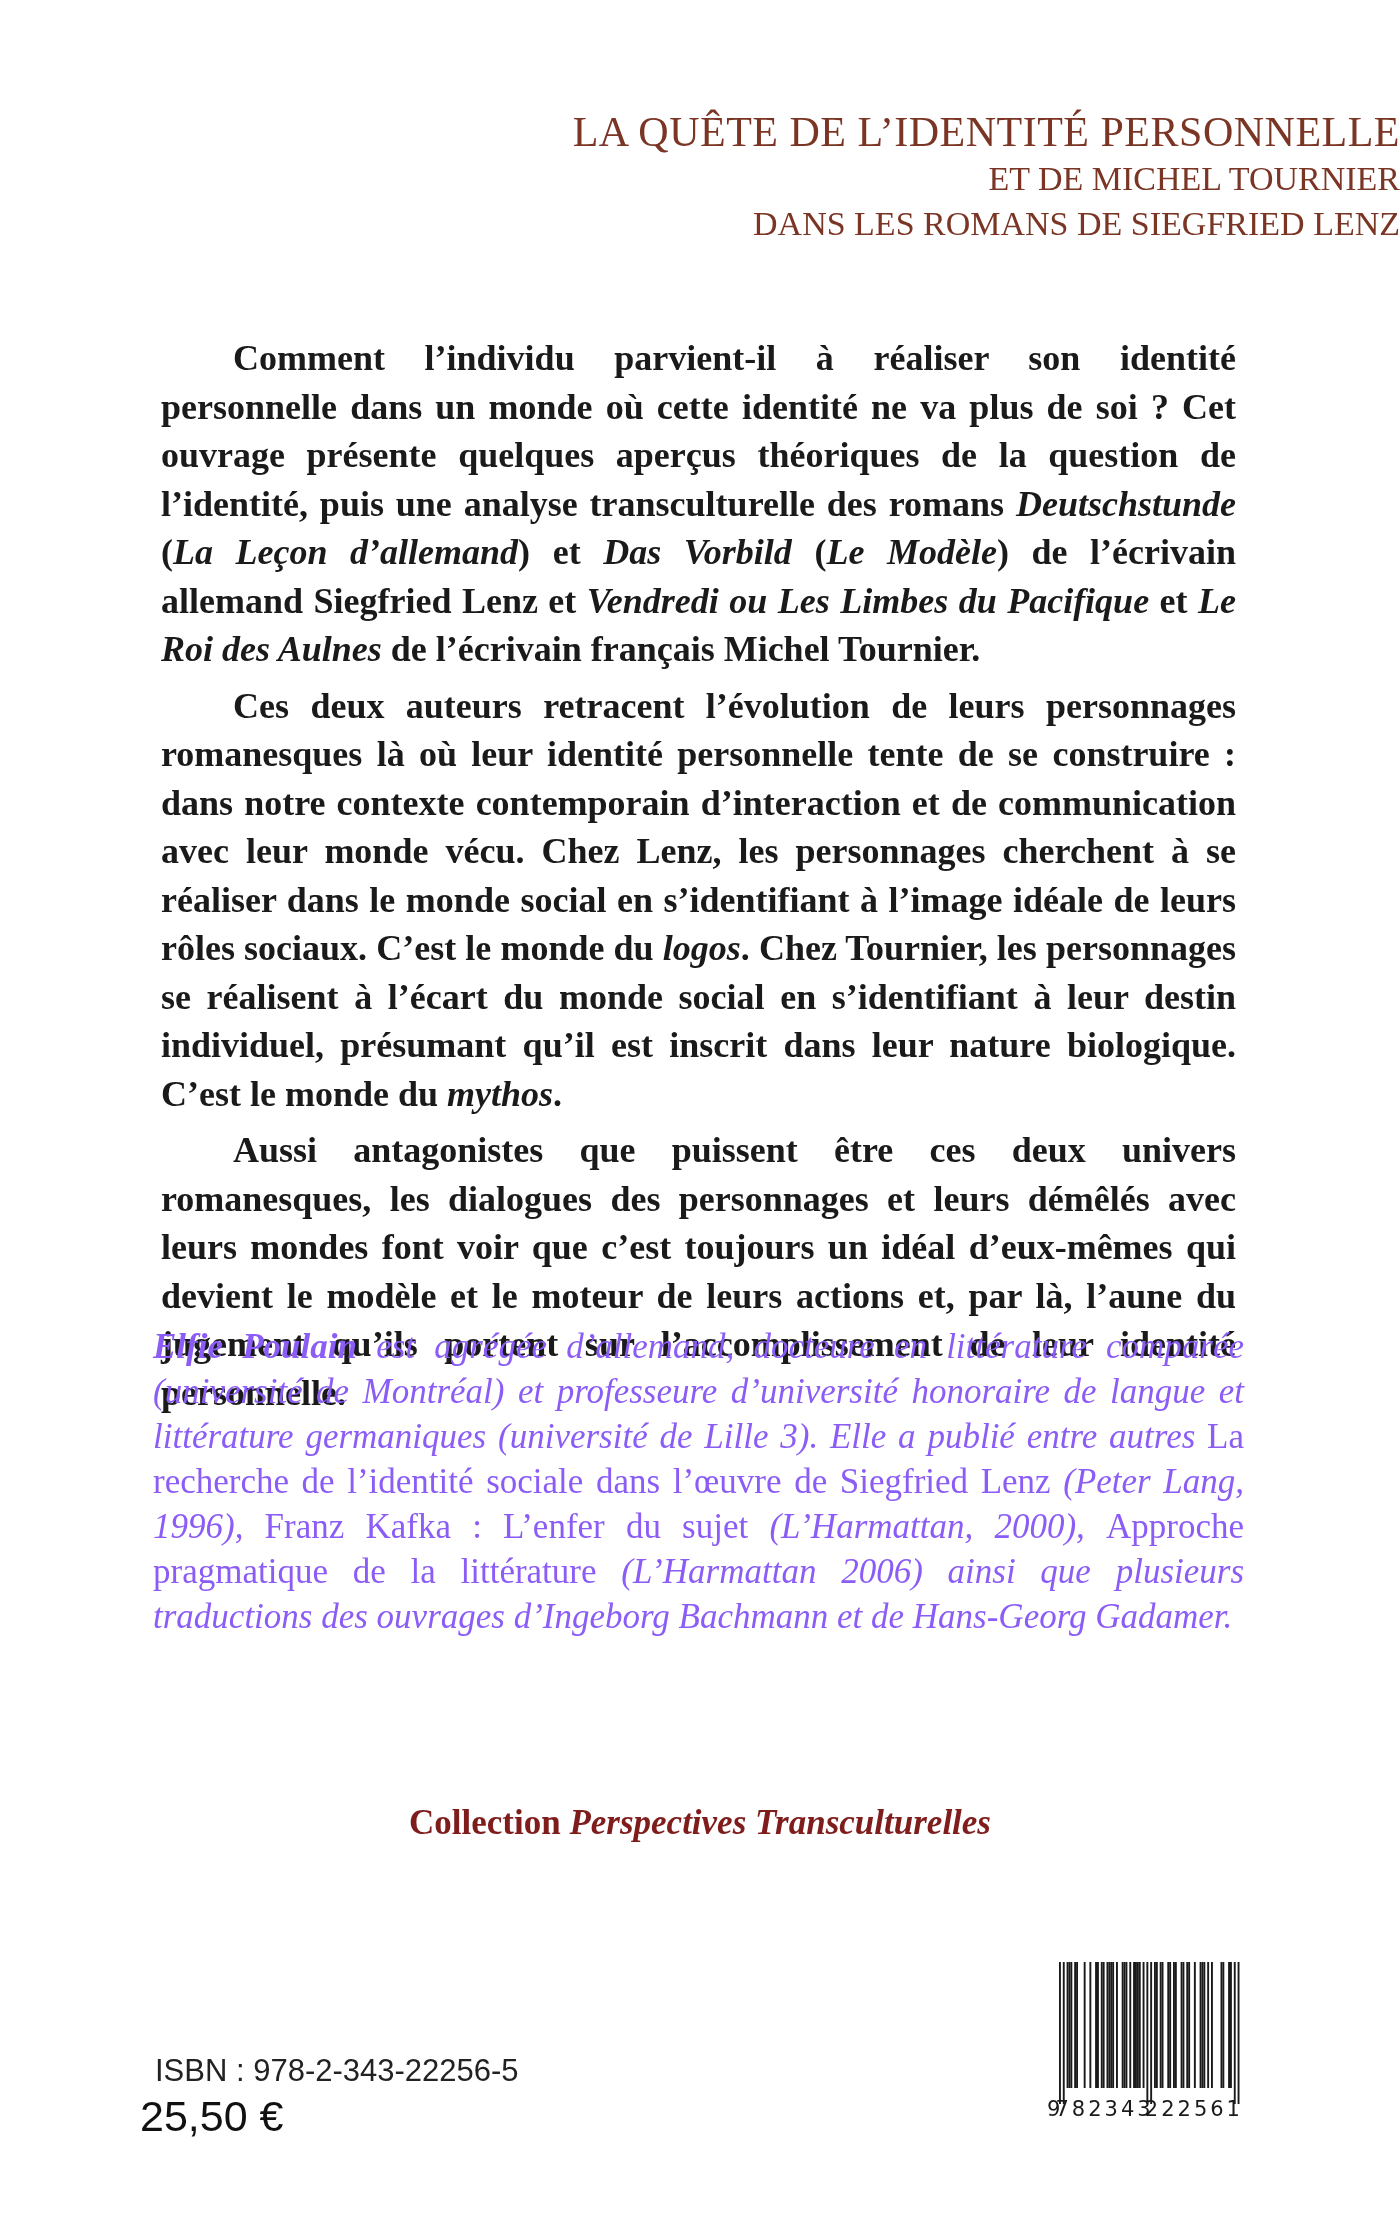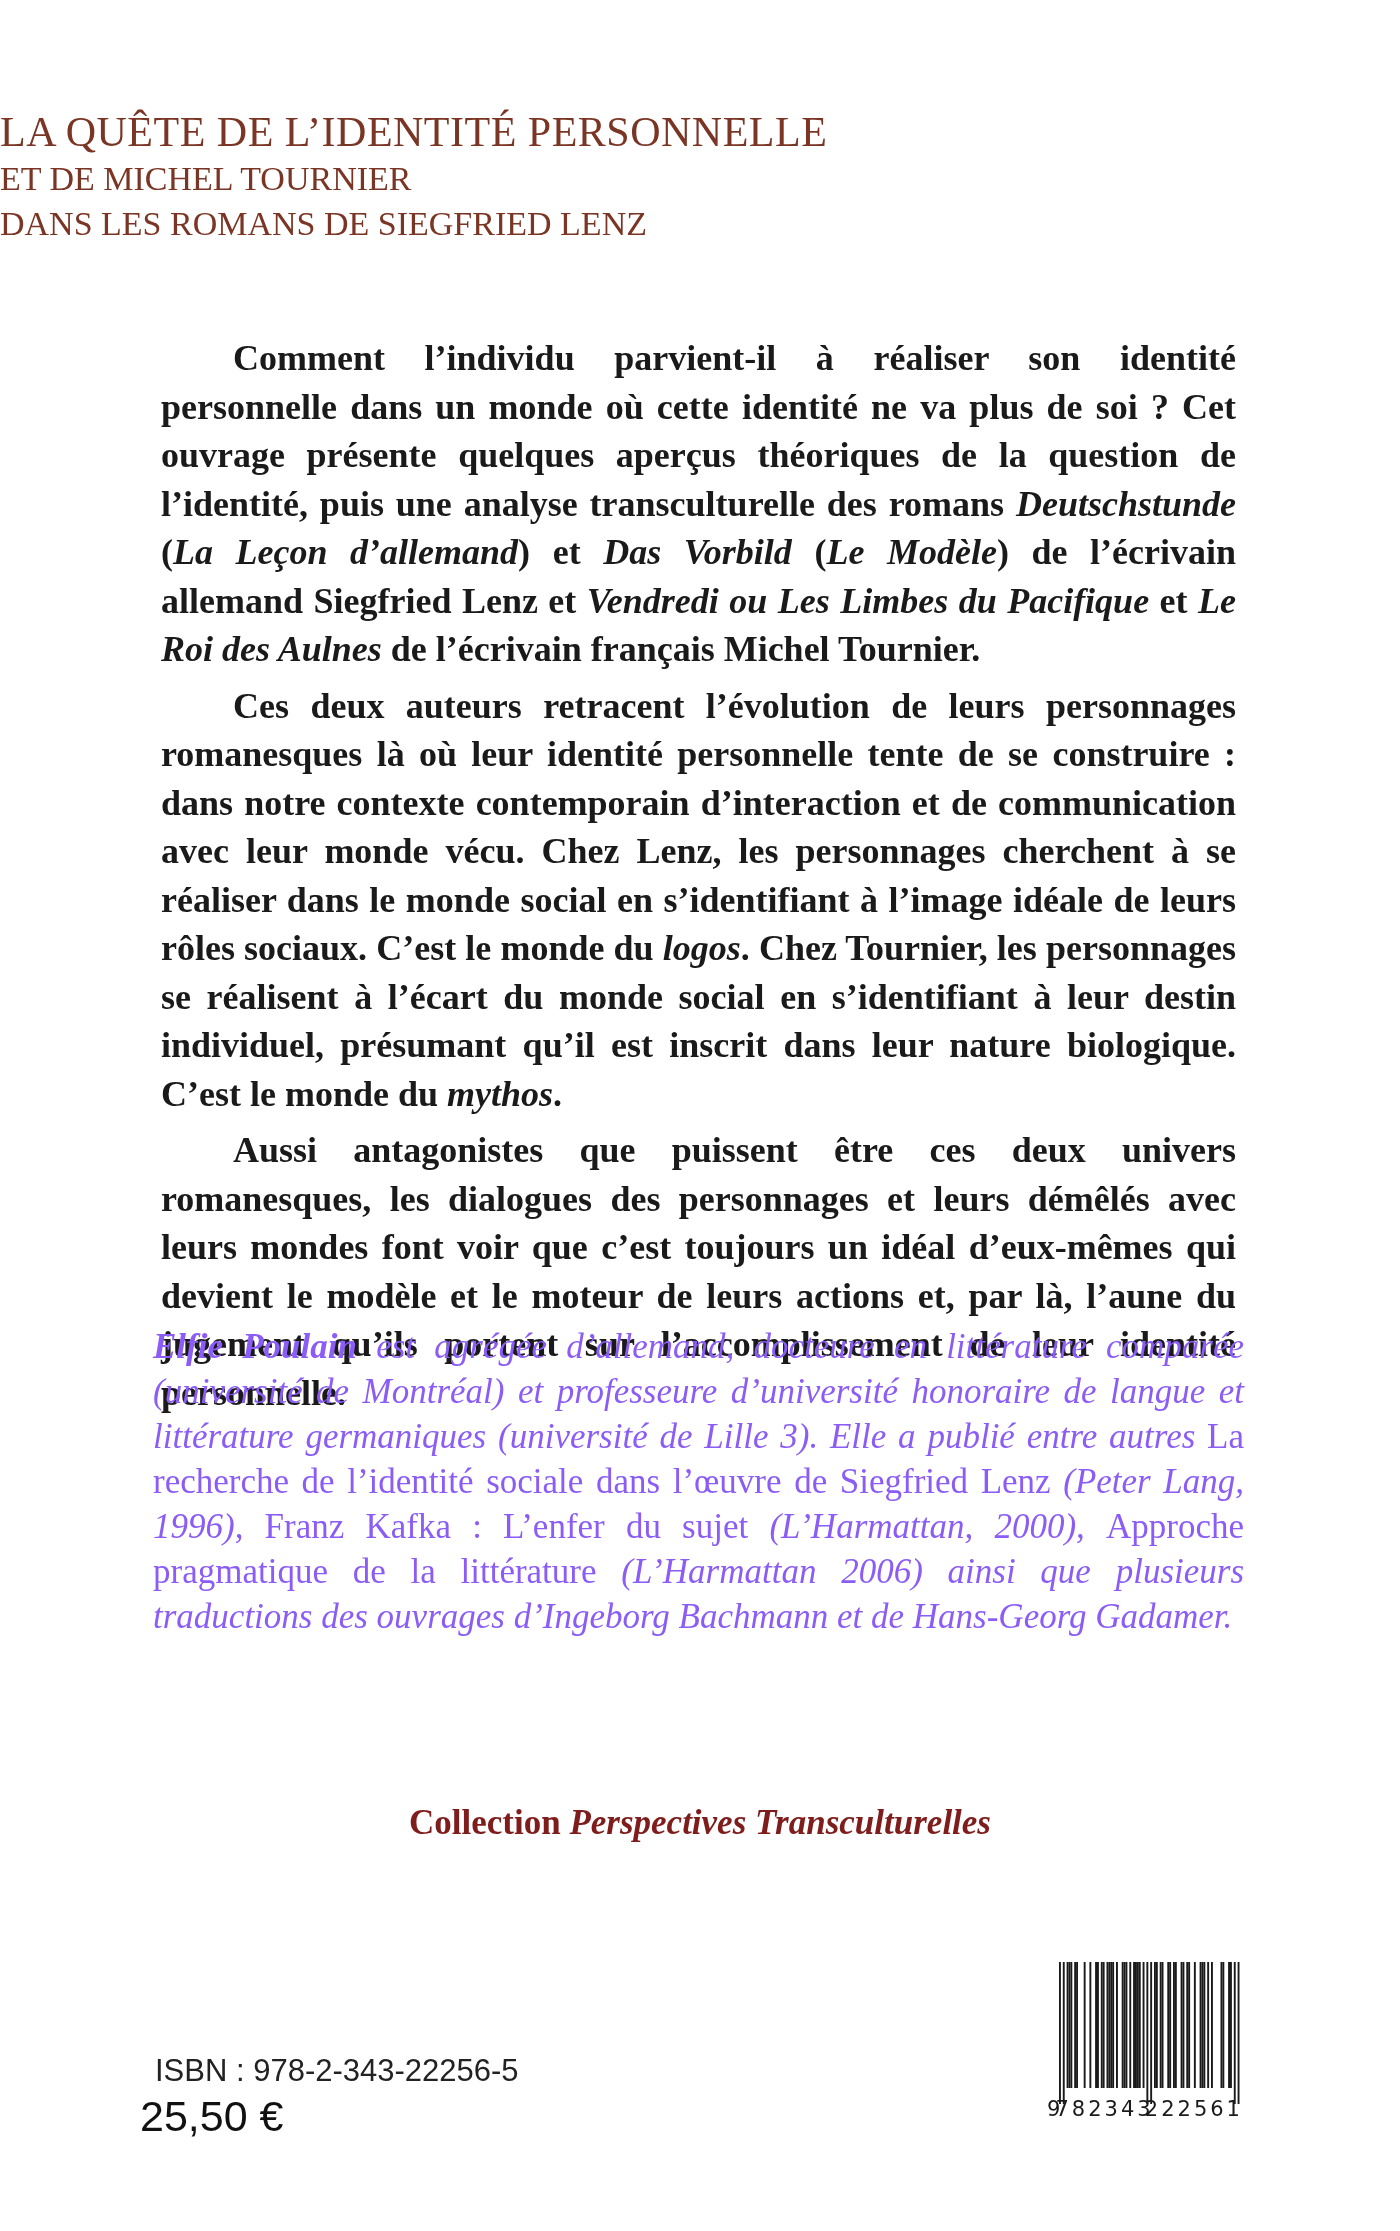--- a/index.html
+++ b/index.html
@@ -1,21 +1,21 @@
 <!DOCTYPE html>
 <html><head>
 <meta charset="utf-8">
 <style>
   html, body { margin: 0; padding: 0; background: #ffffff; }
   body { width: 1400px; height: 2231px; position: relative; overflow: hidden; }
   .serif { font-family: "Liberation Serif", "DejaVu Serif", serif; }
   .sans { font-family: "Liberation Sans", "DejaVu Sans", sans-serif; }
 
   #title-block {
-    position: absolute; left: 0; top: 108px; width: 1400px; text-align: left;
+    position: absolute; left: 0; top: 108px; width: 1400px; text-align: right;
     color: #7a3524;
   }
   #title-block .t1 { font-size: 42px; line-height: 48px; letter-spacing: 0.5px; }
   #title-block .t2 { font-size: 34px; line-height: 45px; }
 
   #blurb {
     position: absolute; left: 153px; top: 326px; width: 1091px;
     font-size: 36px; line-height: 48.5px; color: #1a1a1a;
     text-align: justify;
   }

